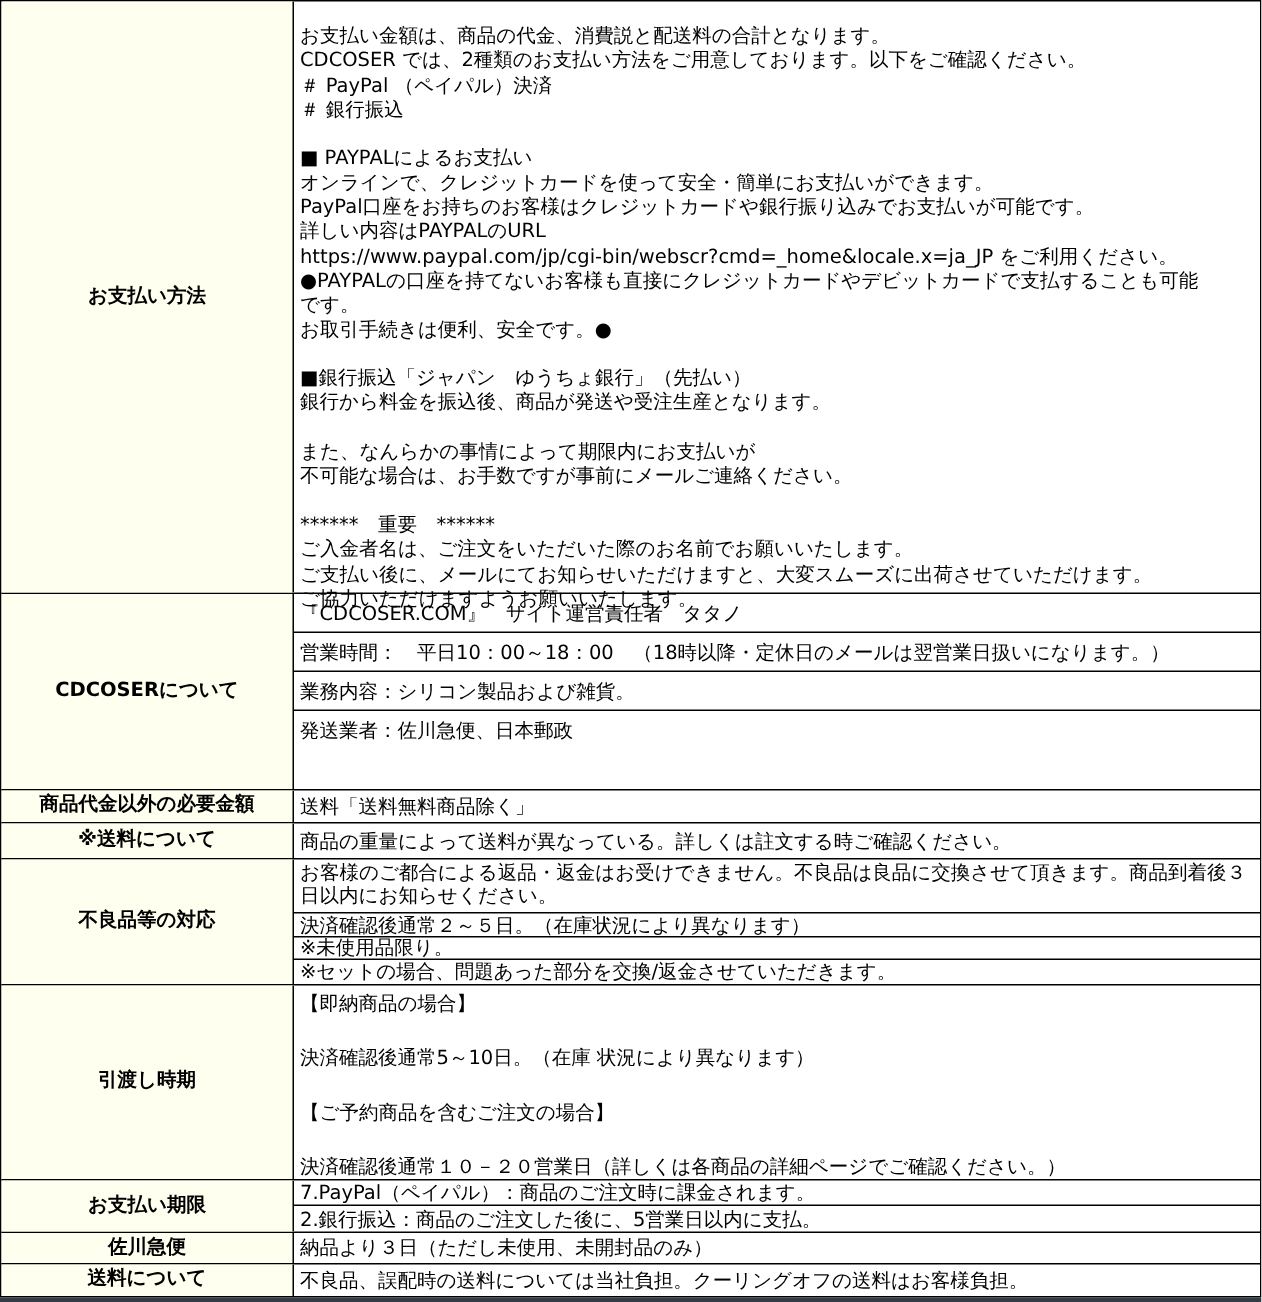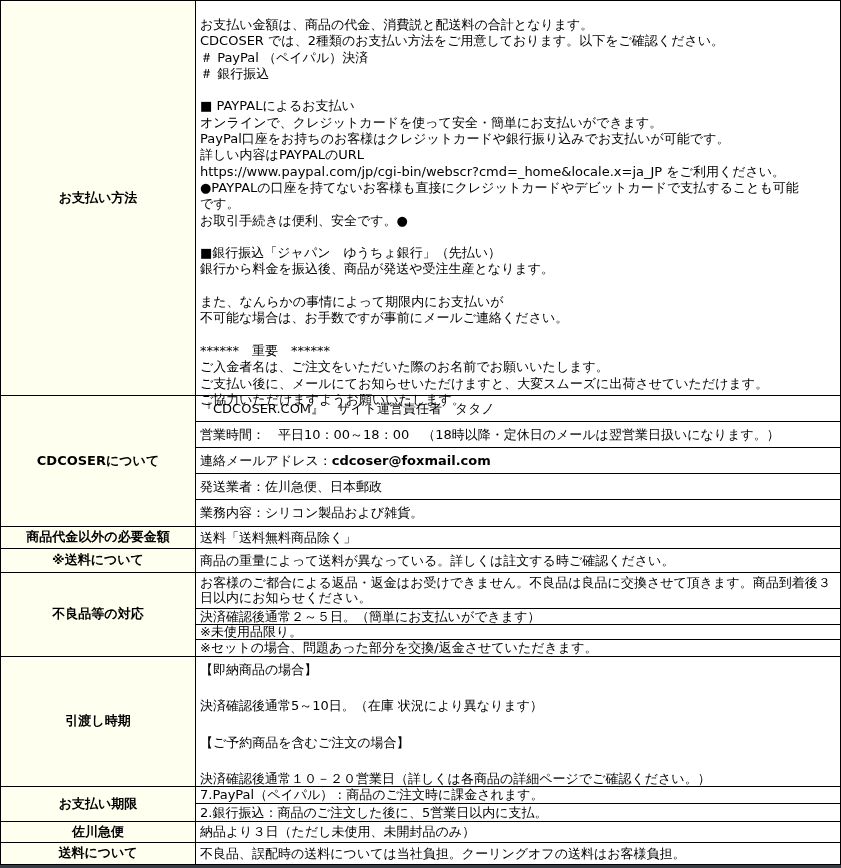--- a/index.html
+++ b/index.html
@@ -98,26 +98,22 @@
 ご入金者名は、ご注文をいただいた際のお名前でお願いいたします。
 ご支払い後に、メールにてお知らせいただけますと、大変スムーズに出荷させていただけます。
 ご協力いただけますようお願いいたします。</div>
   </div>
 
   <div class="row" style="height:131px">
     <div class="row-header">CDCOSERについて</div>
     <div class="row-body sublist">
       <div class="sub tall26">『CDCOSER.COM』　サイト運営責任者　タタノ</div>
       <div class="sub tall26">営業時間：　平日10：00～18：00　（18時以降・定休日のメールは翌営業日扱いになります。）</div>
-      <div class="sub tall26">
-        <span>連絡メールアドレス：</span>
-          <span class="bold">cdcoser@foxmail.com</span>
-      </div>
+      <div class="sub tall26">業務内容：シリコン製品および雑貨。</div>
       <div class="sub tall26">発送業者：佐川急便、日本郵政</div>
-      <div class="sub tall26">業務内容：シリコン製品および雑貨。</div>
     </div>
   </div>
 
   <div class="row" style="height:22px">
     <div class="row-header">商品代金以外の必要金額</div>
     <div class="row-body">
       <div class="single">送料「送料無料商品除く」</div>
     </div>
   </div>
 
@@ -125,21 +121,21 @@
     <div class="row-header">※送料について</div>
     <div class="row-body">
       <div class="single">商品の重量によって送料が異なっている。詳しくは註文する時ご確認ください。</div>
     </div>
   </div>
 
   <div class="row" style="height:84px">
     <div class="row-header">不良品等の対応</div>
     <div class="row-body sublist">
       <div class="sub multiline" style="height:36px">お客様のご都合による返品・返金はお受けできません。不良品は良品に交換させて頂きます。商品到着後３日以内にお知らせください。</div>
-      <div class="sub" style="height:16px">決済確認後通常２～５日。（簡単にお支払いができます）</div>
+      <div class="sub" style="height:16px">決済確認後通常２～５日。（在庫状況により異なります）</div>
       <div class="sub" style="height:15px">※未使用品限り。</div>
       <div class="sub" style="height:16px">※セットの場合、問題あった部分を交換/返金させていただきます。</div>
     </div>
   </div>
 
   <div class="row" style="height:130px">
     <div class="row-header">引渡し時期</div>
     <div class="row-body pre delivery-body">【即納商品の場合】
 
 決済確認後通常5～10日。（在庫 状況により異なります）

